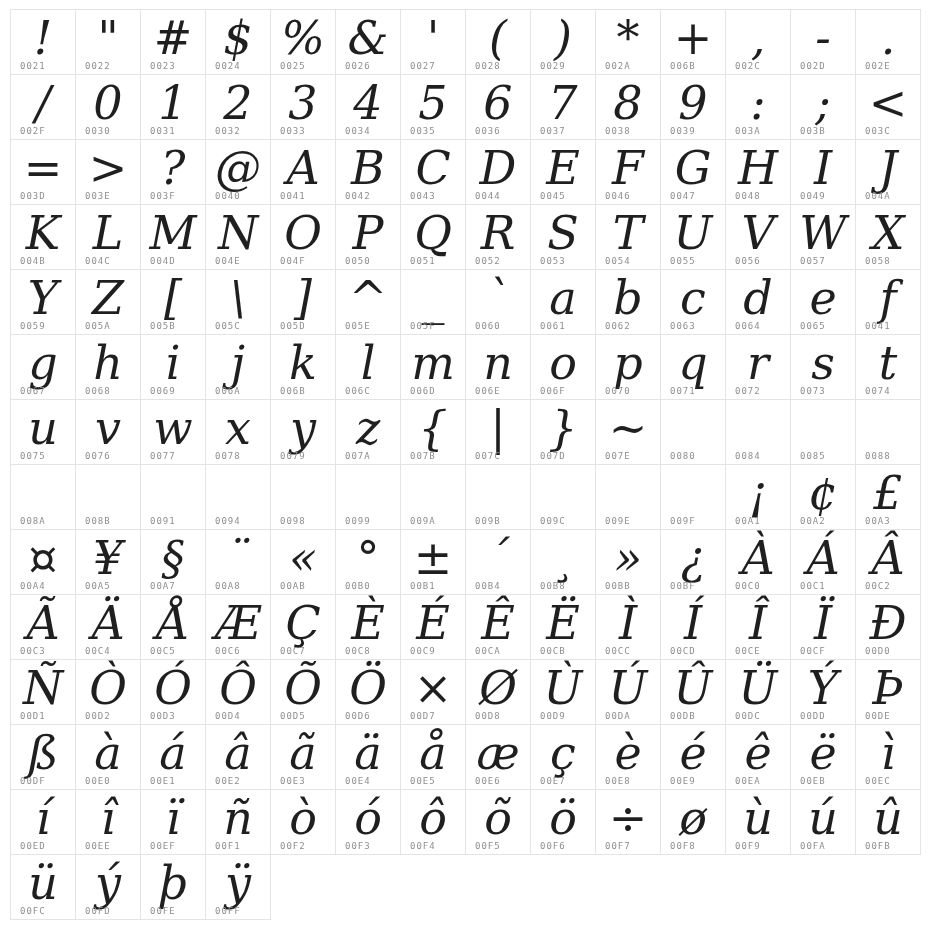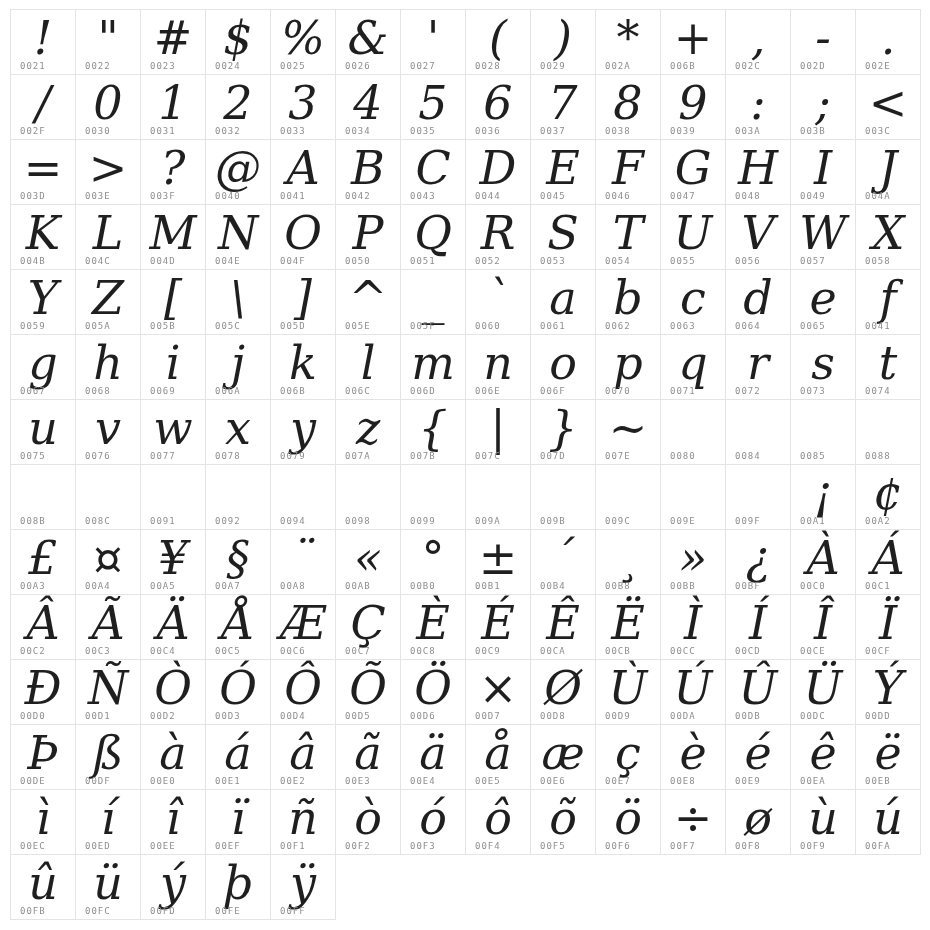--- a/index.html
+++ b/index.html
@@ -444,33 +444,29 @@
     <div class="cell">
       <span class="glyph"></span>
       <span class="code">0085</span>
     </div>
     <div class="cell">
       <span class="glyph"></span>
       <span class="code">0088</span>
     </div>
     <div class="cell">
       <span class="glyph"></span>
+      <span class="code">008A</span>
+    </div>
+    <div class="cell">
+      <span class="glyph"></span>
       <span class="code">008B</span>
     </div>
     <div class="cell">
       <span class="glyph"></span>
-      <span class="code">008C</span>
-    </div>
-    <div class="cell">
-      <span class="glyph"></span>
       <span class="code">0091</span>
-    </div>
-    <div class="cell">
-      <span class="glyph"></span>
-      <span class="code">0092</span>
     </div>
     <div class="cell">
       <span class="glyph"></span>
       <span class="code">0094</span>
     </div>
     <div class="cell">
       <span class="glyph"></span>
       <span class="code">0098</span>
     </div>
     <div class="cell">

